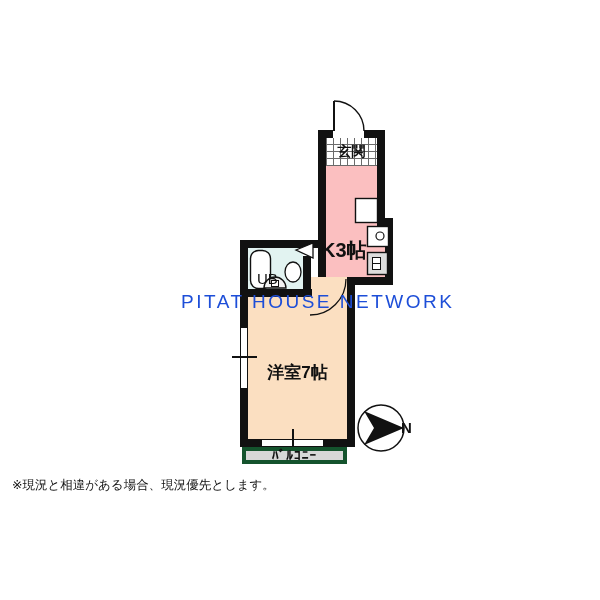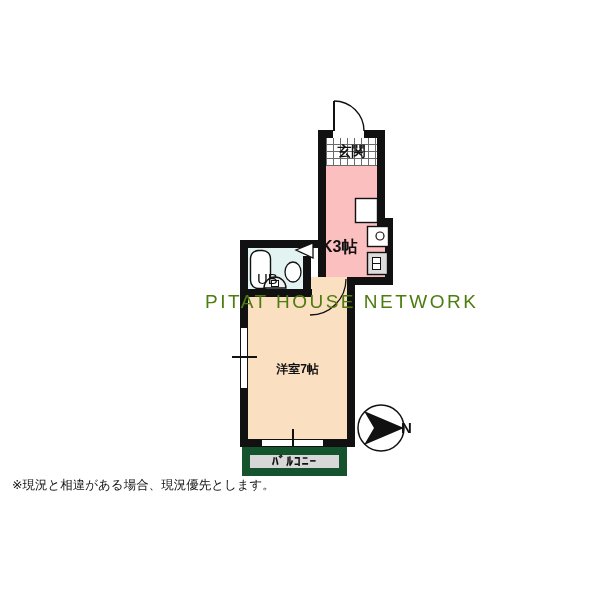--- a/index.html
+++ b/index.html
@@ -12,34 +12,34 @@
   .fill-kitchen{background:#fbbfc0;}
   .fill-living{background:#fbdfc1;}
   .fill-bath{background:#e2f3f1;}
   .hatch{
     background-color:#ffffff;
     background-image:
       repeating-linear-gradient(0deg,#6b6b6b 0 1px,transparent 1px 7px),
       repeating-linear-gradient(90deg,#6b6b6b 0 1px,transparent 1px 7px);
   }
   .balcony{
-    position:absolute;left:242px;top:447px;width:105px;height:29px;
-    background:#d7d7d7;border:8px solid #14532d;box-sizing:border-box;
+    position:absolute;left:242px;top:447px;width:105px;height:17px;
+    background:#d7d7d7;border:4px solid #14532d;box-sizing:border-box;
     display:flex;align-items:center;justify-content:center;
     font-size:13.5px;font-weight:600;letter-spacing:1px;
   }
   .label{position:absolute;font-weight:600;white-space:nowrap;}
   .lbl-genkan{left:326px;top:138px;width:51px;height:28px;display:flex;align-items:center;justify-content:center;font-size:14px;}
-  .lbl-kitchen{left:321px;top:237px;font-size:16px;}
+  .lbl-kitchen{left:321px;top:237px;font-size:20px;}
   .lbl-ub{left:257px;top:249px;font-size:15px;font-weight:500;margin-top:21px;}
-  .lbl-living{left:248px;top:361px;width:99px;text-align:center;font-size:12px;}
+  .lbl-living{left:248px;top:361px;width:99px;text-align:center;font-size:17px;}
   .lbl-north{left:401px;top:419px;font-size:15px;font-weight:700;}
   .watermark{
     position:absolute;left:181px;top:291px;font-size:19px;letter-spacing:2.5px;
-    color:#4d7c0f;font-weight:500;z-index:30;white-space:nowrap;margin-left:24px;
+    color:#1d4ed8;font-weight:500;z-index:30;white-space:nowrap;
   }
   .note{
     position:absolute;left:0;top:477px;width:600px;text-align:left;
     font-size:12.5px;color:#111;z-index:20;margin-left:12px;
   }
   .win-left{
     position:absolute;left:240px;top:328px;width:8px;height:60px;background:#fff;
     border-left:1px solid #111;border-right:1px solid #111;box-sizing:border-box;
   }
   .tick-left{position:absolute;left:232px;top:356px;width:25px;height:2px;background:#111;}

